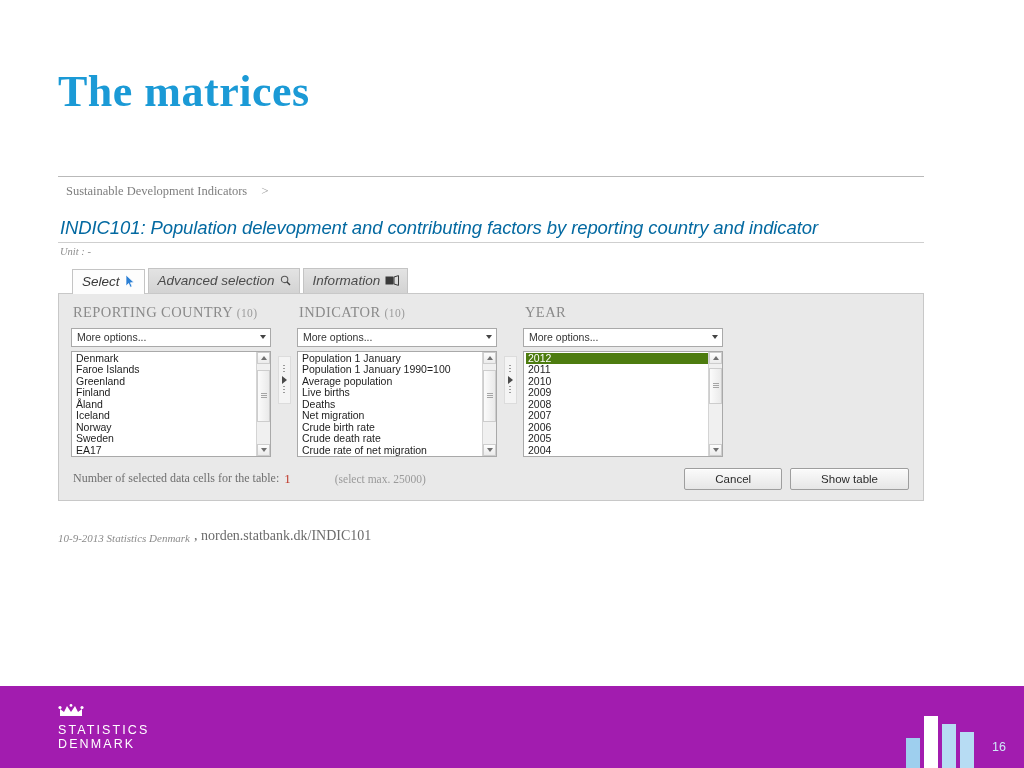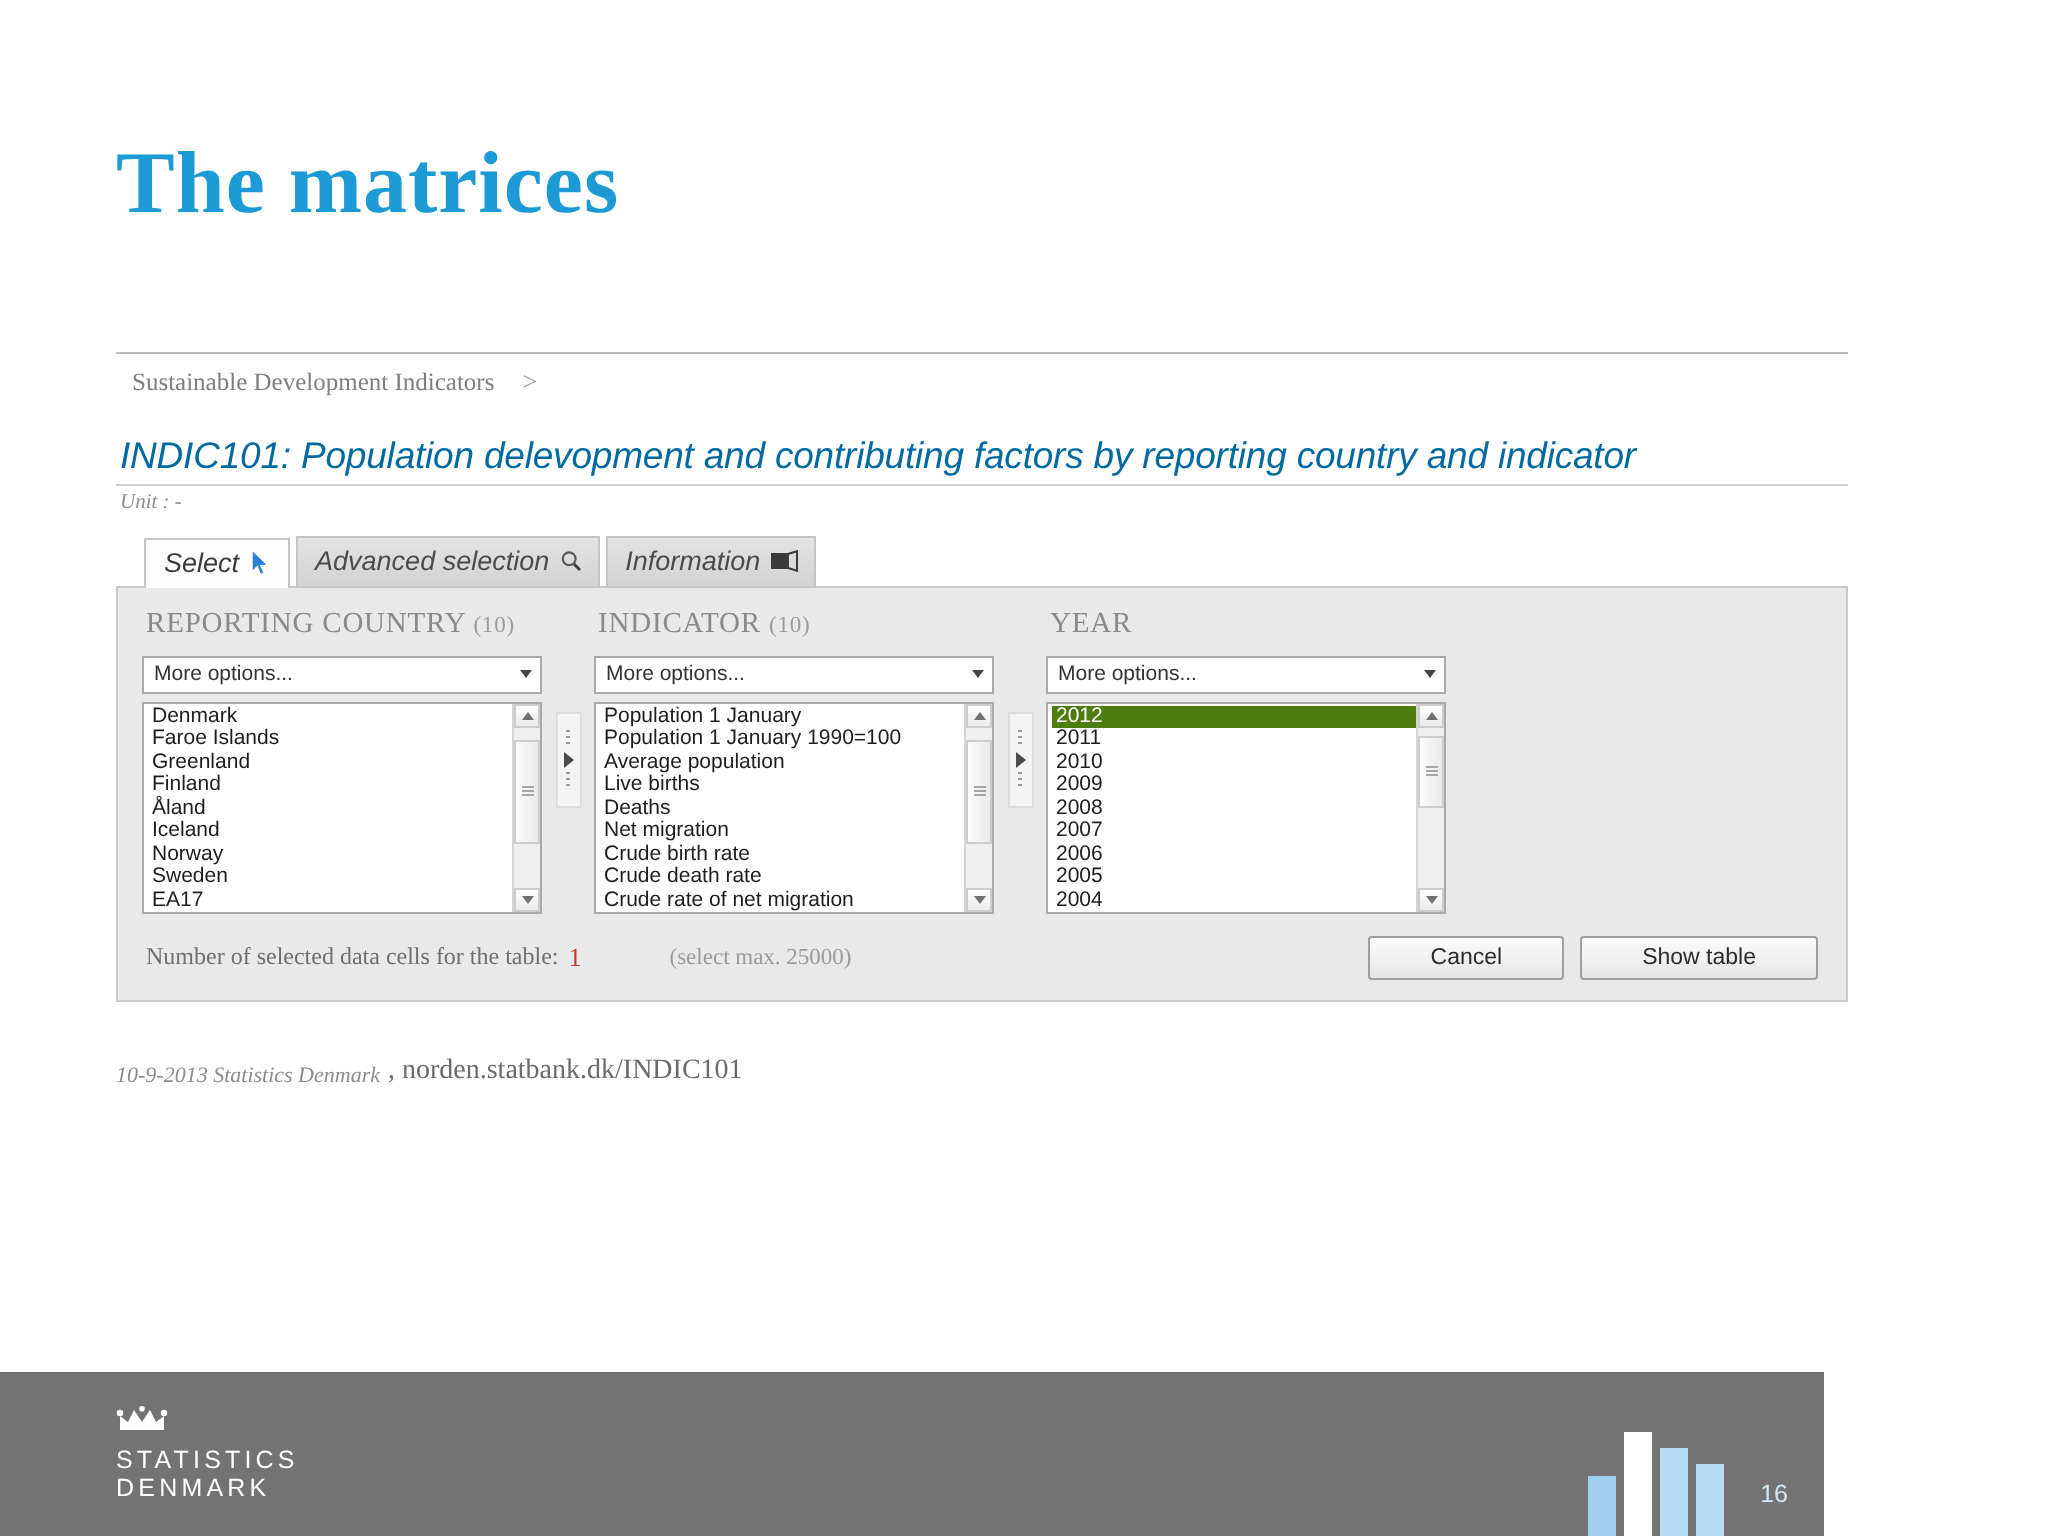--- a/index.html
+++ b/index.html
@@ -270,22 +270,22 @@
     font-family: "Liberation Serif", serif;
     font-size: 14px;
     color: #6b6b6b;
     margin-left: 4px;
   }
 
   
   .footer {
     position: absolute;
     left: 0; bottom: 0;
-    width: 912px; height: 82px;
-    background: #737373;
+    width: 1024px; height: 82px;
+    background: #a21caf;
     overflow: hidden;
   }
   .logo {
     position: absolute;
     left: 58px;
     top: 17px;
     color: #ffffff;
   }
   .logo .crown { display:block; margin-bottom: 3px; }
   .logo .name {

